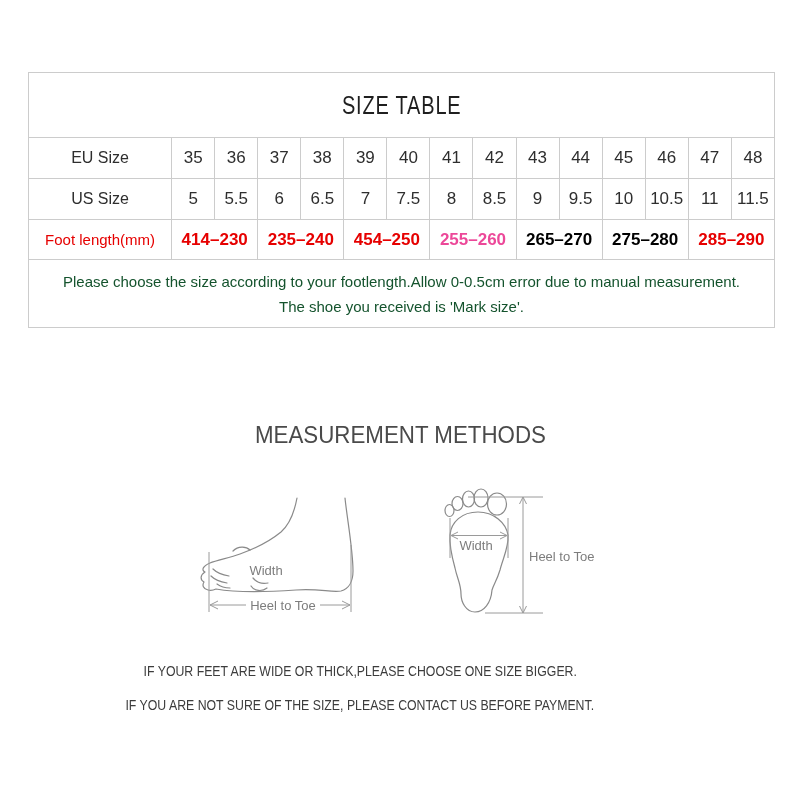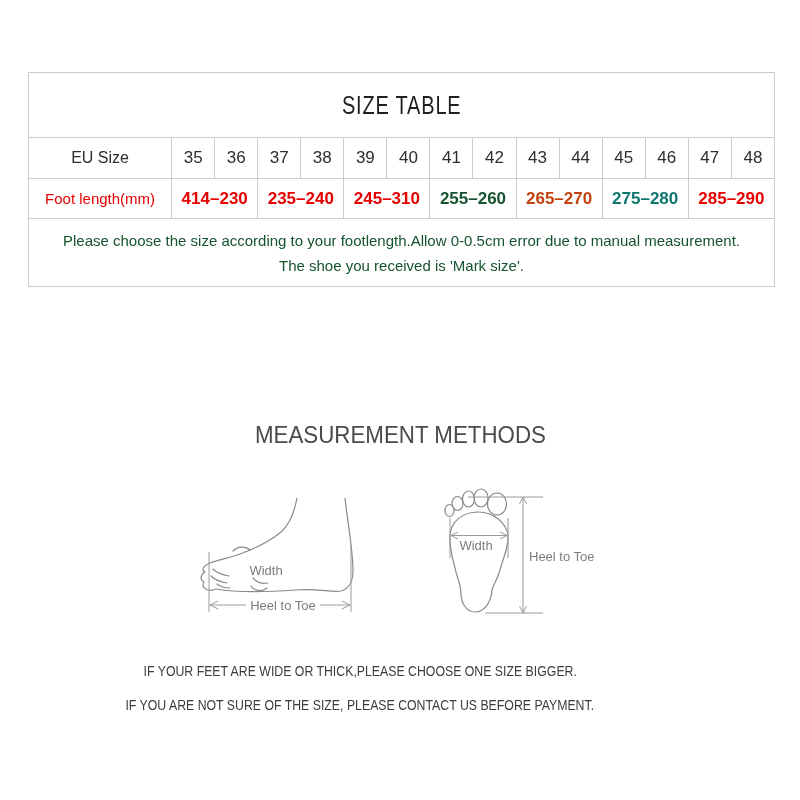--- a/index.html
+++ b/index.html
@@ -87,28 +87,45 @@
           <td class="num">40</td>
           <td class="num">41</td>
           <td class="num">42</td>
           <td class="num">43</td>
           <td class="num">44</td>
           <td class="num">45</td>
           <td class="num">46</td>
           <td class="num">47</td>
           <td class="num">48</td>
         </tr>
+        <tr class="row-us-size">
+          <td class="lbl">US Size</td>
+          <td class="num">5</td>
+          <td class="num">5.5</td>
+          <td class="num">6</td>
+          <td class="num">6.5</td>
+          <td class="num">7</td>
+          <td class="num">7.5</td>
+          <td class="num">8</td>
+          <td class="num">8.5</td>
+          <td class="num">9</td>
+          <td class="num">9.5</td>
+          <td class="num">10</td>
+          <td class="num">10.5</td>
+          <td class="num">11</td>
+          <td class="num">11.5</td>
+        </tr>
         <tr class="row-foot-length-mm">
           <td class="lbl red-lbl" style="color: rgb(230, 0, 0); margin-top: 17px;">Foot length(mm)</td>
           <td class="num" colspan="2" style="color: rgb(230, 0, 0); font-weight: 700;">414–230</td>
           <td class="num" colspan="2" style="color: rgb(230, 0, 0); font-weight: 700;">235–240</td>
-          <td class="num" colspan="2" style="color: rgb(230, 0, 0); font-weight: 700;">245–310</td>
-          <td class="num" colspan="2" style="color: #14532d; font-weight: 700;">255–260</td>
-          <td class="num" colspan="2" style="color: #c2410c; font-weight: 700;">265–270</td>
-          <td class="num" colspan="2" style="color: #0f766e; font-weight: 700;">275–280</td>
+          <td class="num" colspan="2" style="color: rgb(230, 0, 0); font-weight: 700;">454–250</td>
+          <td class="num" colspan="2" style="color: #ec4899; font-weight: 700;">255–260</td>
+          <td class="num" colspan="2" style="color: #000000; font-weight: 700;">265–270</td>
+          <td class="num" colspan="2" style="color: #000000; font-weight: 700;">275–280</td>
           <td class="num" colspan="2" style="color: rgb(230, 0, 0); font-weight: 700;">285–290</td>
         </tr>
         <tr class="note-row" id="note-row">
         <td colspan="15">
           <div>Please choose the size according to your footlength.Allow 0-0.5cm error due to manual measurement.</div>
           <div>The shoe you received is 'Mark size'.</div>
         </td>
       </tr>
     </tbody>
   </table>

